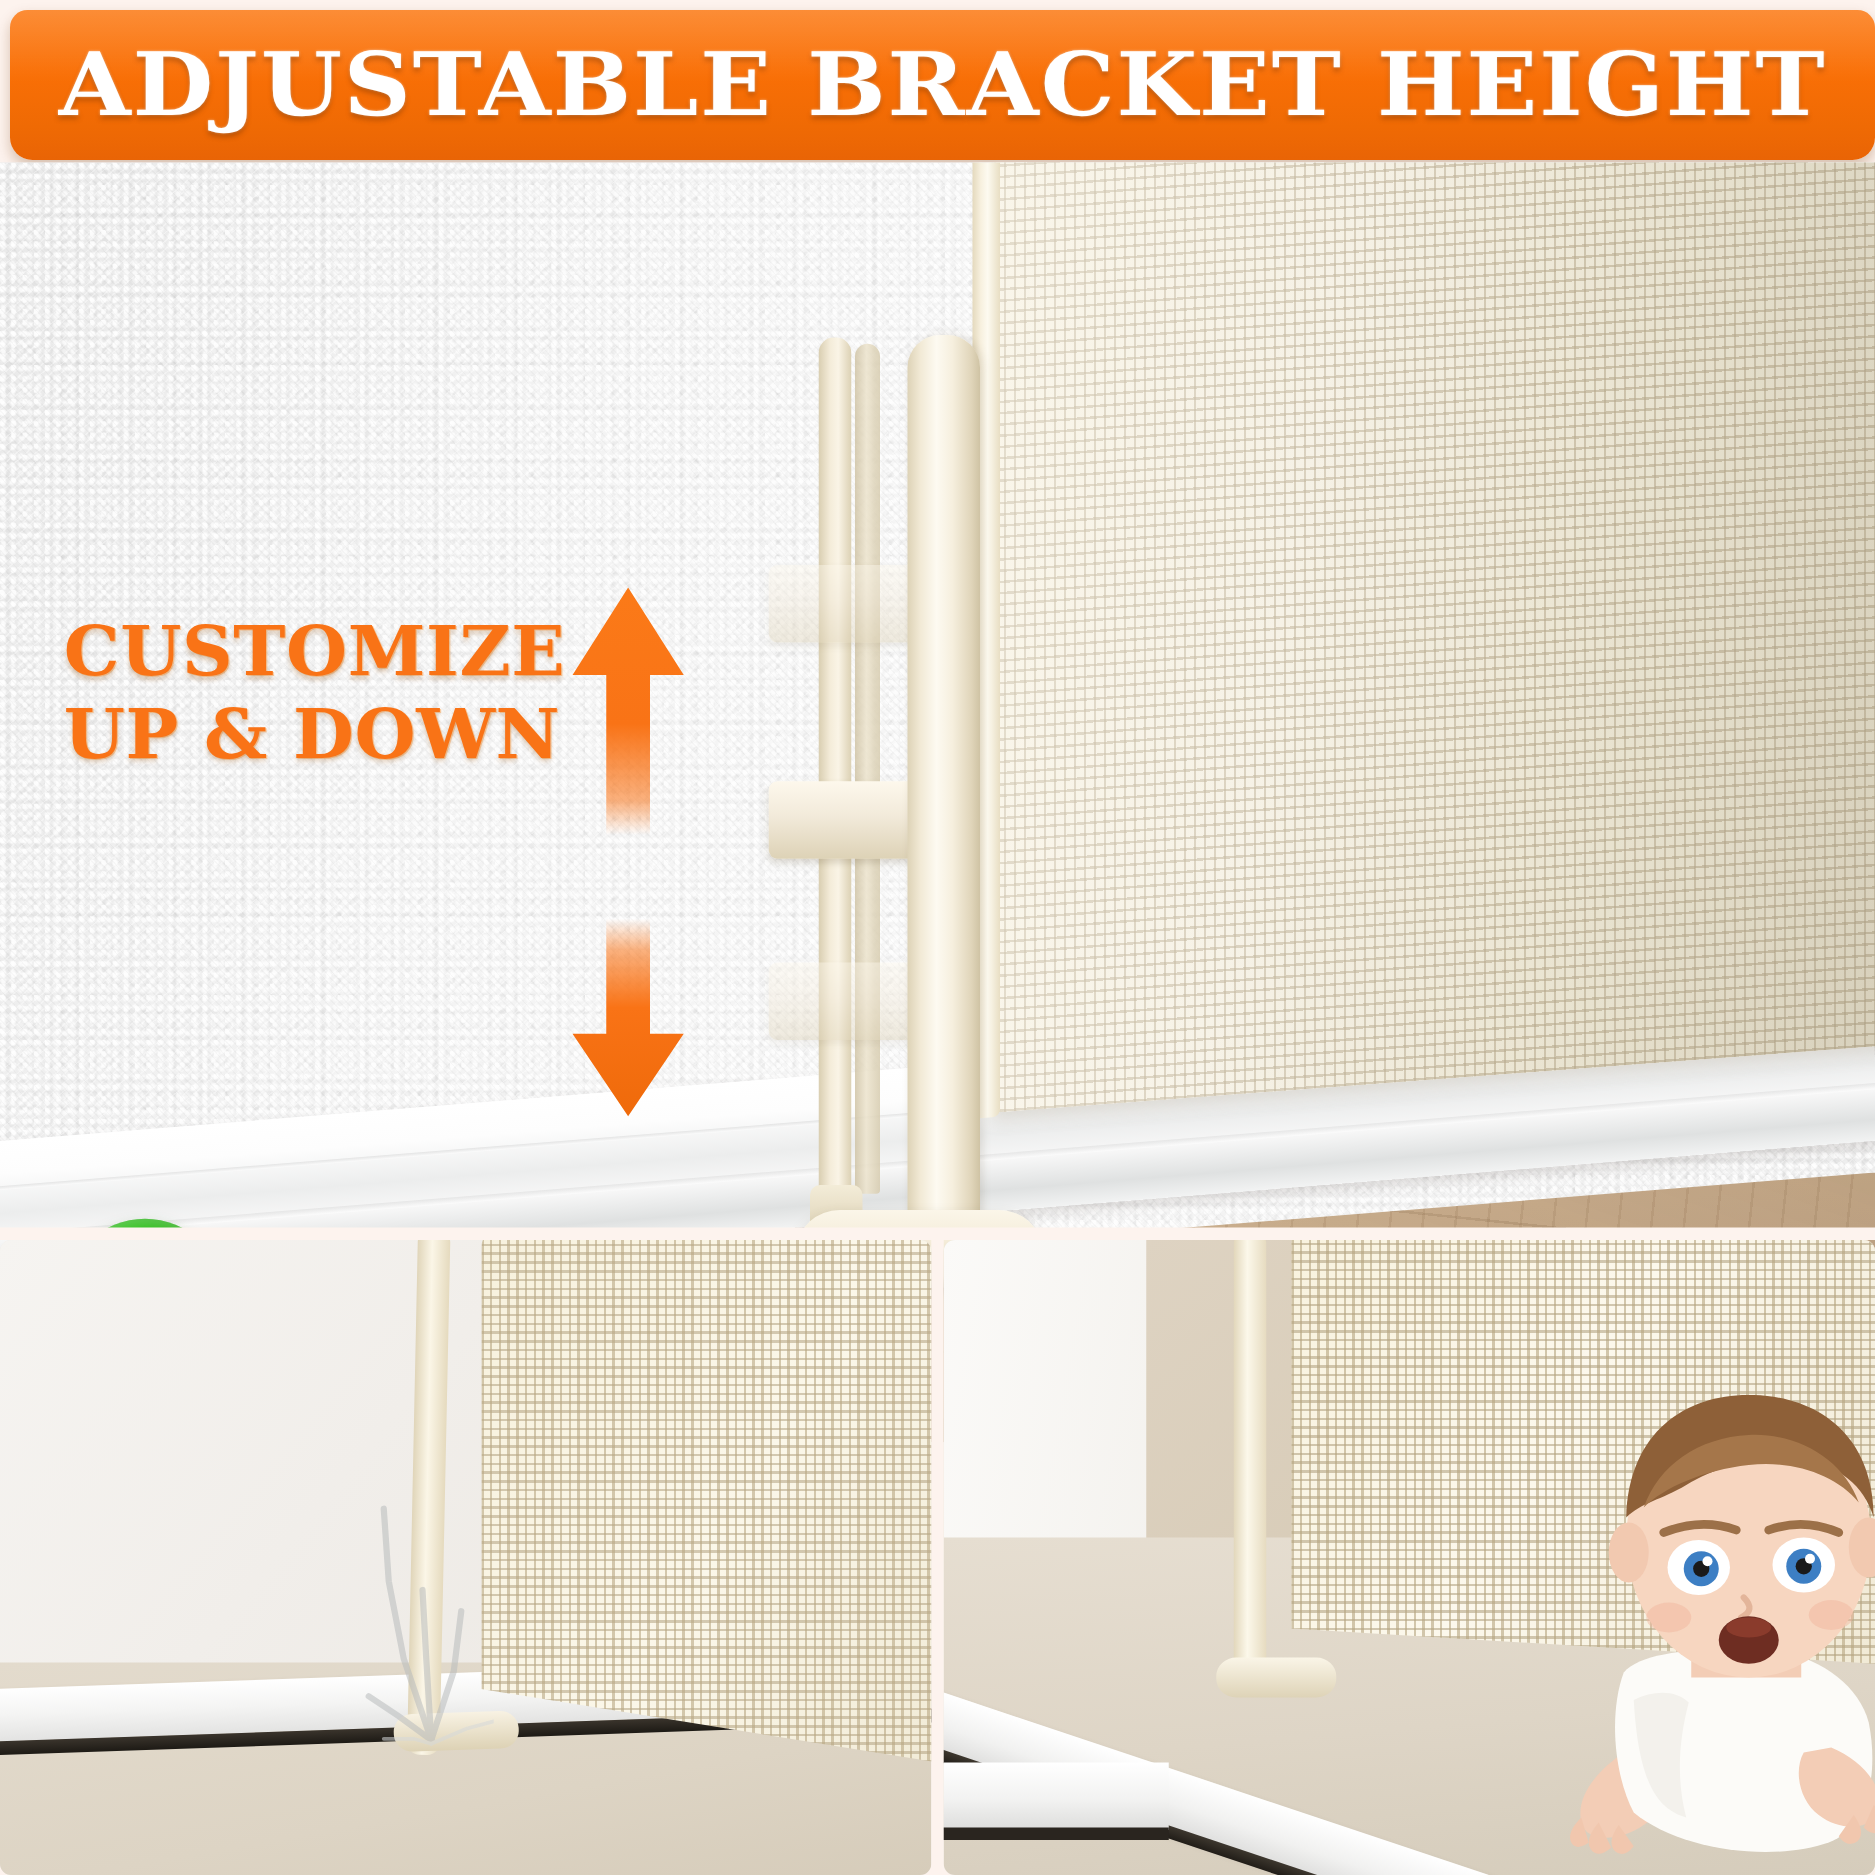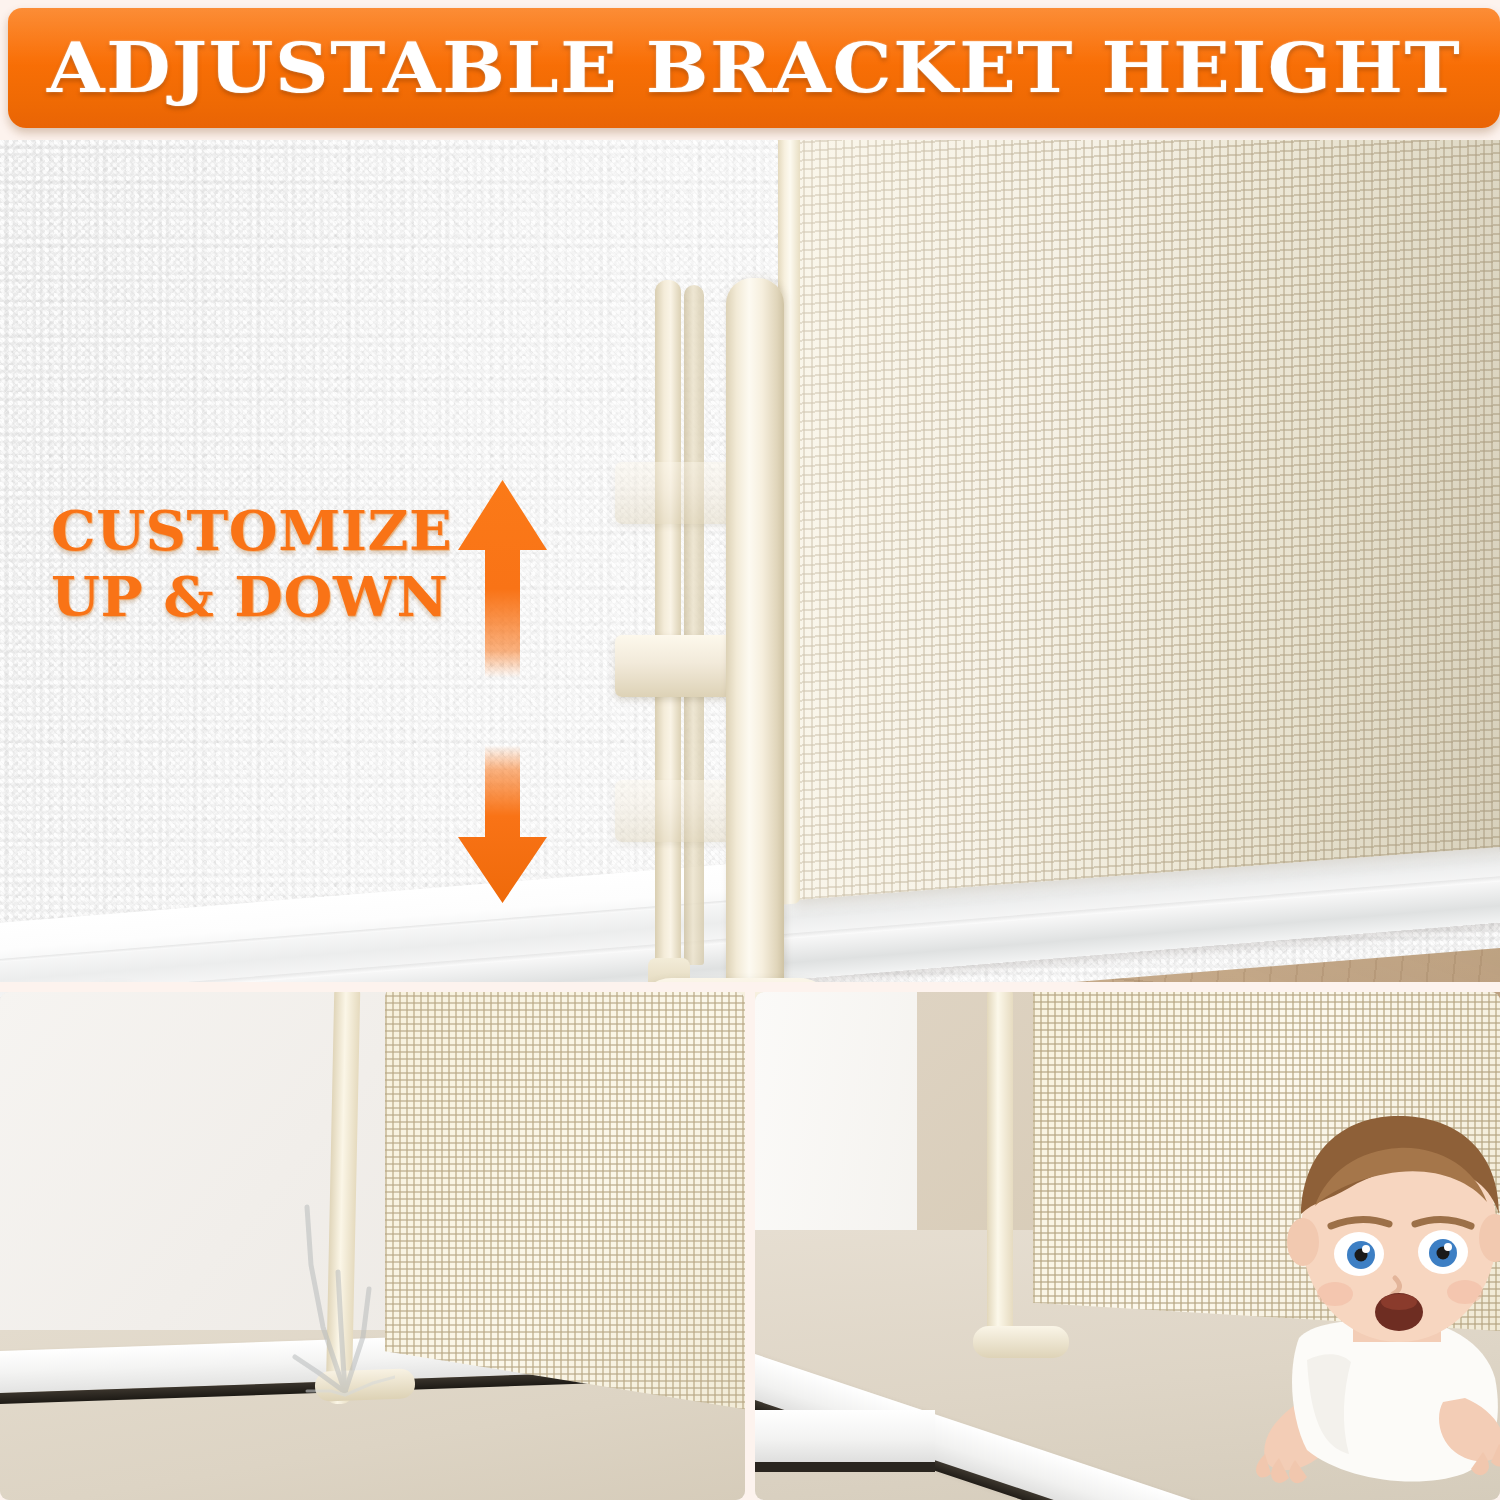--- a/index.html
+++ b/index.html
@@ -29,21 +29,21 @@
     font-size:70px; line-height:1;
     letter-spacing:1.5px;
     color:#ffffff;
     text-shadow:0 3px 4px rgba(130,55,0,.45), 0 0 2px rgba(255,255,255,.6);
     transform:scaleX(1.06);
     white-space:nowrap;
   }
 
   
   .hero{
-    position:absolute; left:0; top:140px; width:1500px; height:1024px;
+    position:absolute; left:0; top:130px; width:1500px; height:1024px;
     overflow:hidden; background:#efefef;
   }
   
   .wall{
     position:absolute; left:0; top:0; width:1500px; height:862px;
     background:
       radial-gradient(circle at 18% 22%, rgba(255,255,255,.85) 0 2px, transparent 3px),
       radial-gradient(circle at 62% 71%, rgba(0,0,0,.035) 0 2px, transparent 3px),
       radial-gradient(circle at 40% 55%, rgba(255,255,255,.7) 0 1.5px, transparent 3px),
       radial-gradient(circle at 85% 30%, rgba(0,0,0,.03) 0 1.5px, transparent 3px),

